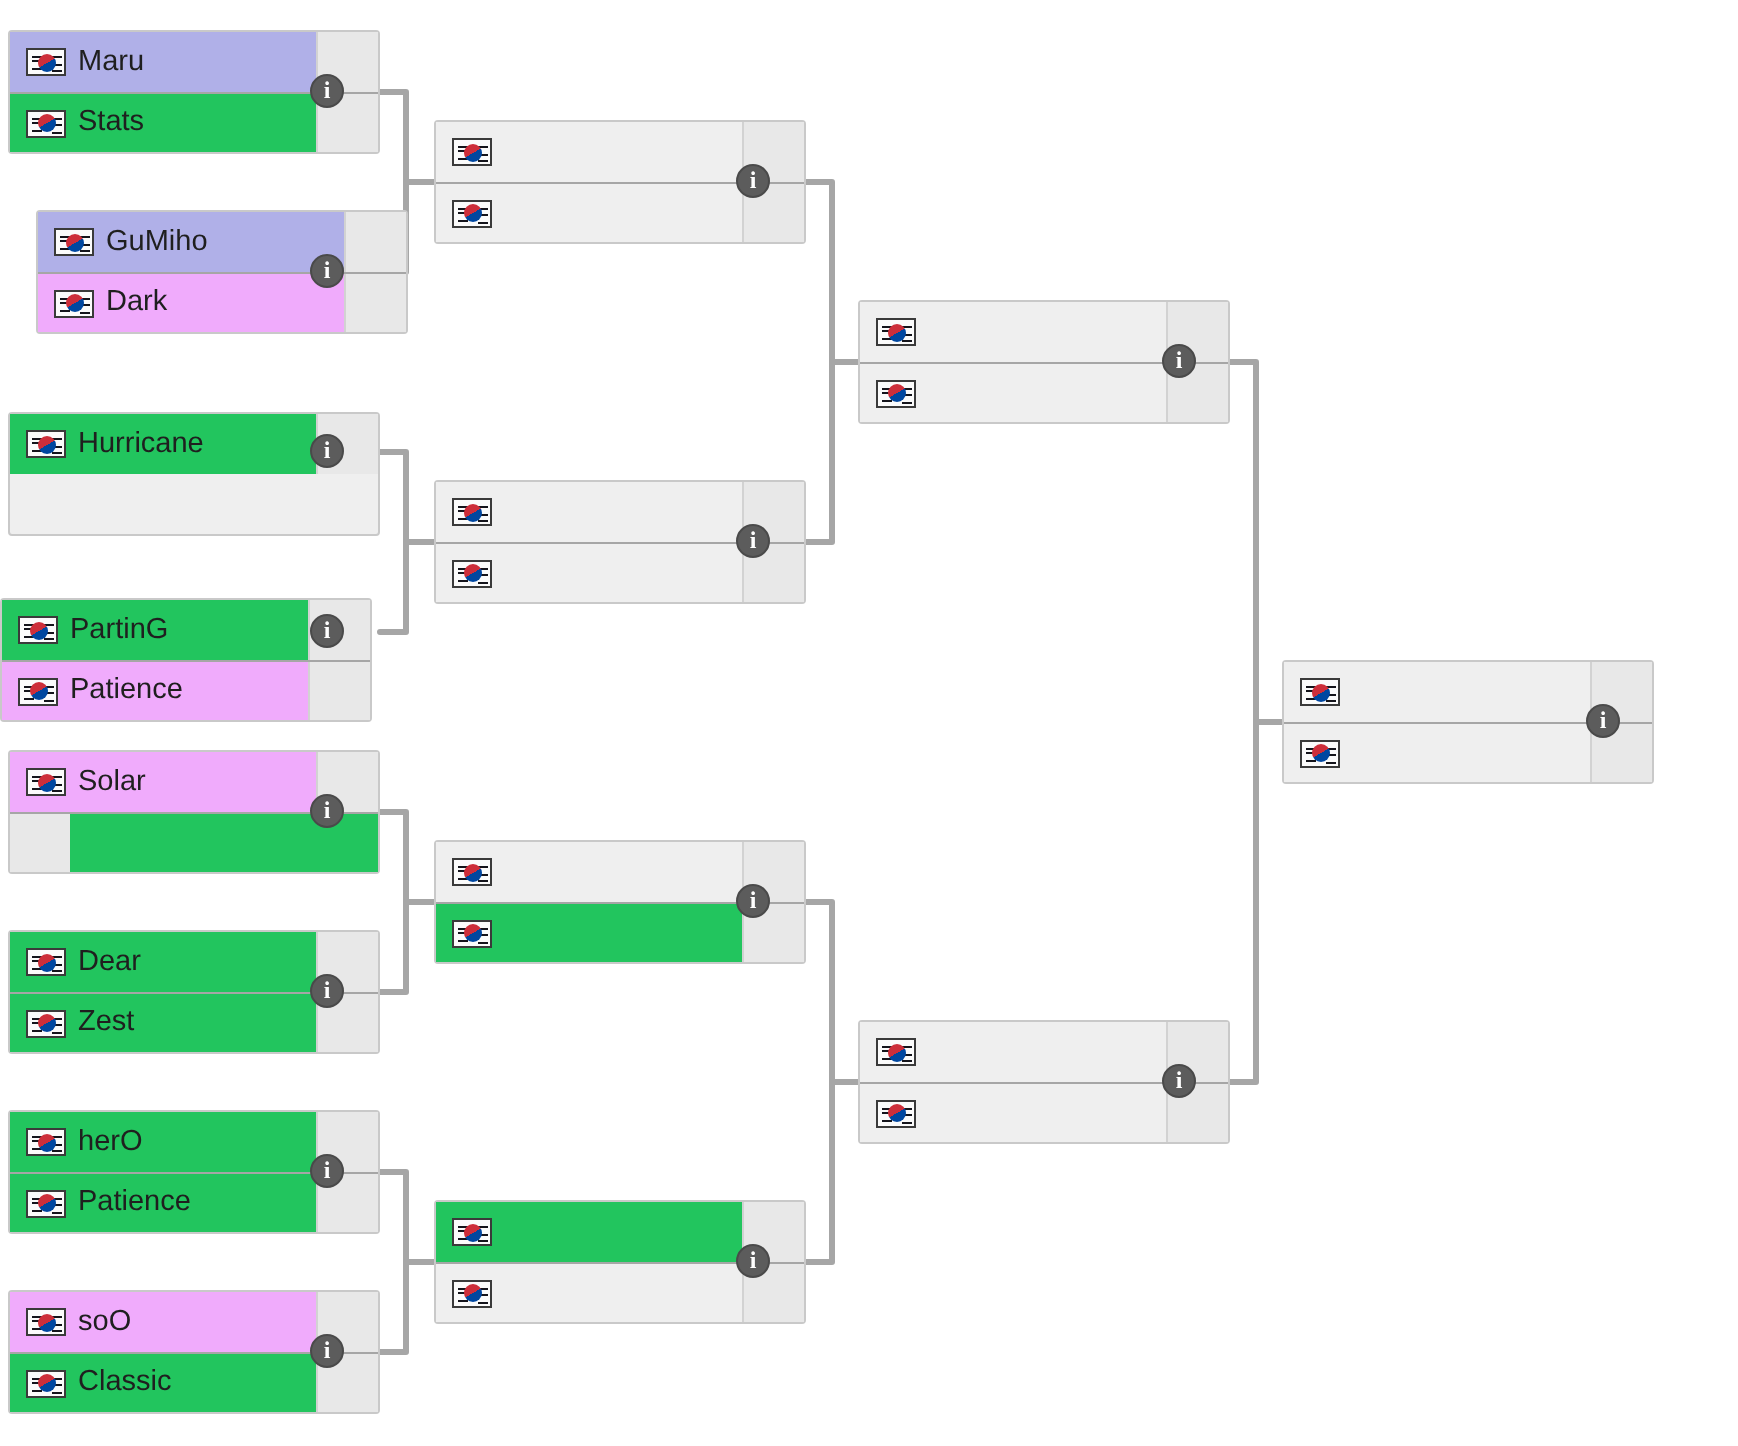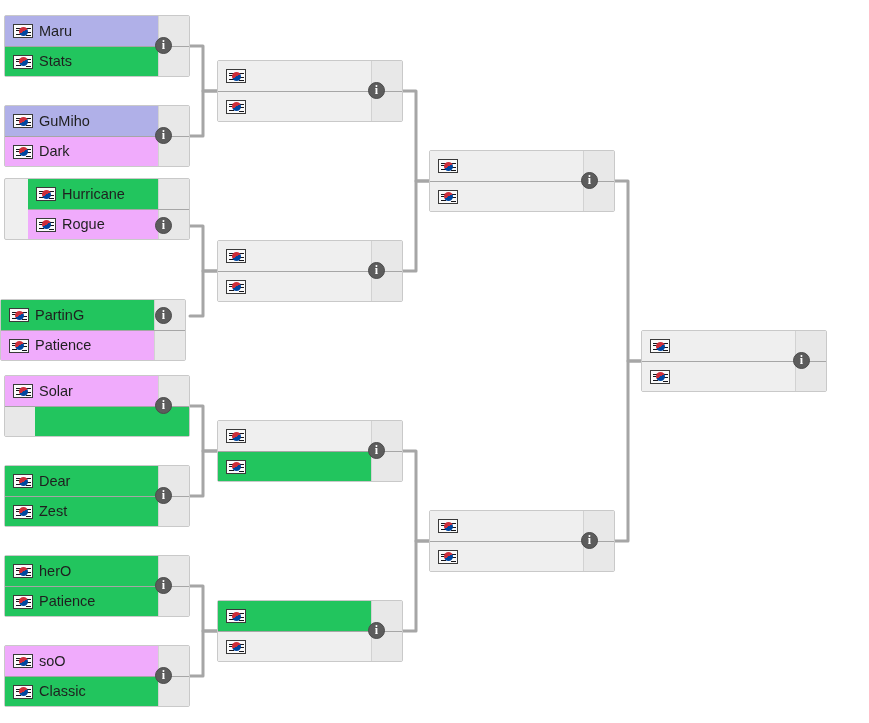--- a/index.html
+++ b/index.html
@@ -164,21 +164,21 @@
               <span class="bar b5"></span>
               <span class="bar b6"></span>
               <span class="taeguk"></span>
             </span>
             <span class="pname">Stats</span>
           </div>
           <div class="scorecell"></div>
         </div>
       </div>
       <div class="info" style="left: 155px; top: 37px;">i</div>
-      <div class="match" style="left: 4px; top: 105px; width: 186px; height: 62px;">
+      <div class="match" style="left: 18px; top: 105px; width: 186px; height: 62px;">
         <div class="slot adv">
           <div class="namecell">
             <span class="flag">
               <span class="bar b1"></span>
               <span class="bar b2"></span>
               <span class="bar b3"></span>
               <span class="bar b4"></span>
               <span class="bar b5"></span>
               <span class="bar b6"></span>
               <span class="taeguk"></span>
@@ -197,48 +197,33 @@
               <span class="bar b5"></span>
               <span class="bar b6"></span>
               <span class="taeguk"></span>
             </span>
             <span class="pname">Dark</span>
           </div>
           <div class="scorecell"></div>
         </div>
       </div>
       <div class="info" style="left: 155px; top: 127px;">i</div>
-      <div class="match" style="left: 4px; top: 178px; width: 186px; height: 62px; padding-left: 23px;">
+      <div class="match" style="left: 4px; top: 206px; width: 186px; height: 62px;">
         <div class="slot win">
           <div class="namecell">
             <span class="flag">
               <span class="bar b1"></span>
               <span class="bar b2"></span>
               <span class="bar b3"></span>
               <span class="bar b4"></span>
               <span class="bar b5"></span>
               <span class="bar b6"></span>
               <span class="taeguk"></span>
             </span>
             <span class="pname">Hurricane</span>
-          </div>
-          <div class="scorecell"></div>
-        </div>
-        <div class="slot loss sep">
-          <div class="namecell">
-            <span class="flag">
-              <span class="bar b1"></span>
-              <span class="bar b2"></span>
-              <span class="bar b3"></span>
-              <span class="bar b4"></span>
-              <span class="bar b5"></span>
-              <span class="bar b6"></span>
-              <span class="taeguk"></span>
-            </span>
-            <span class="pname">Rogue</span>
           </div>
           <div class="scorecell"></div>
         </div>
       </div>
       <div class="info" style="left: 155px; top: 217px;">i</div>
       <div class="match" style="left: 0; top: 285px; width: 186px; height: 62px; margin-top: 14px;">
         <div class="slot win">
           <div class="namecell">
             <span class="flag">
               <span class="bar b1"></span>

